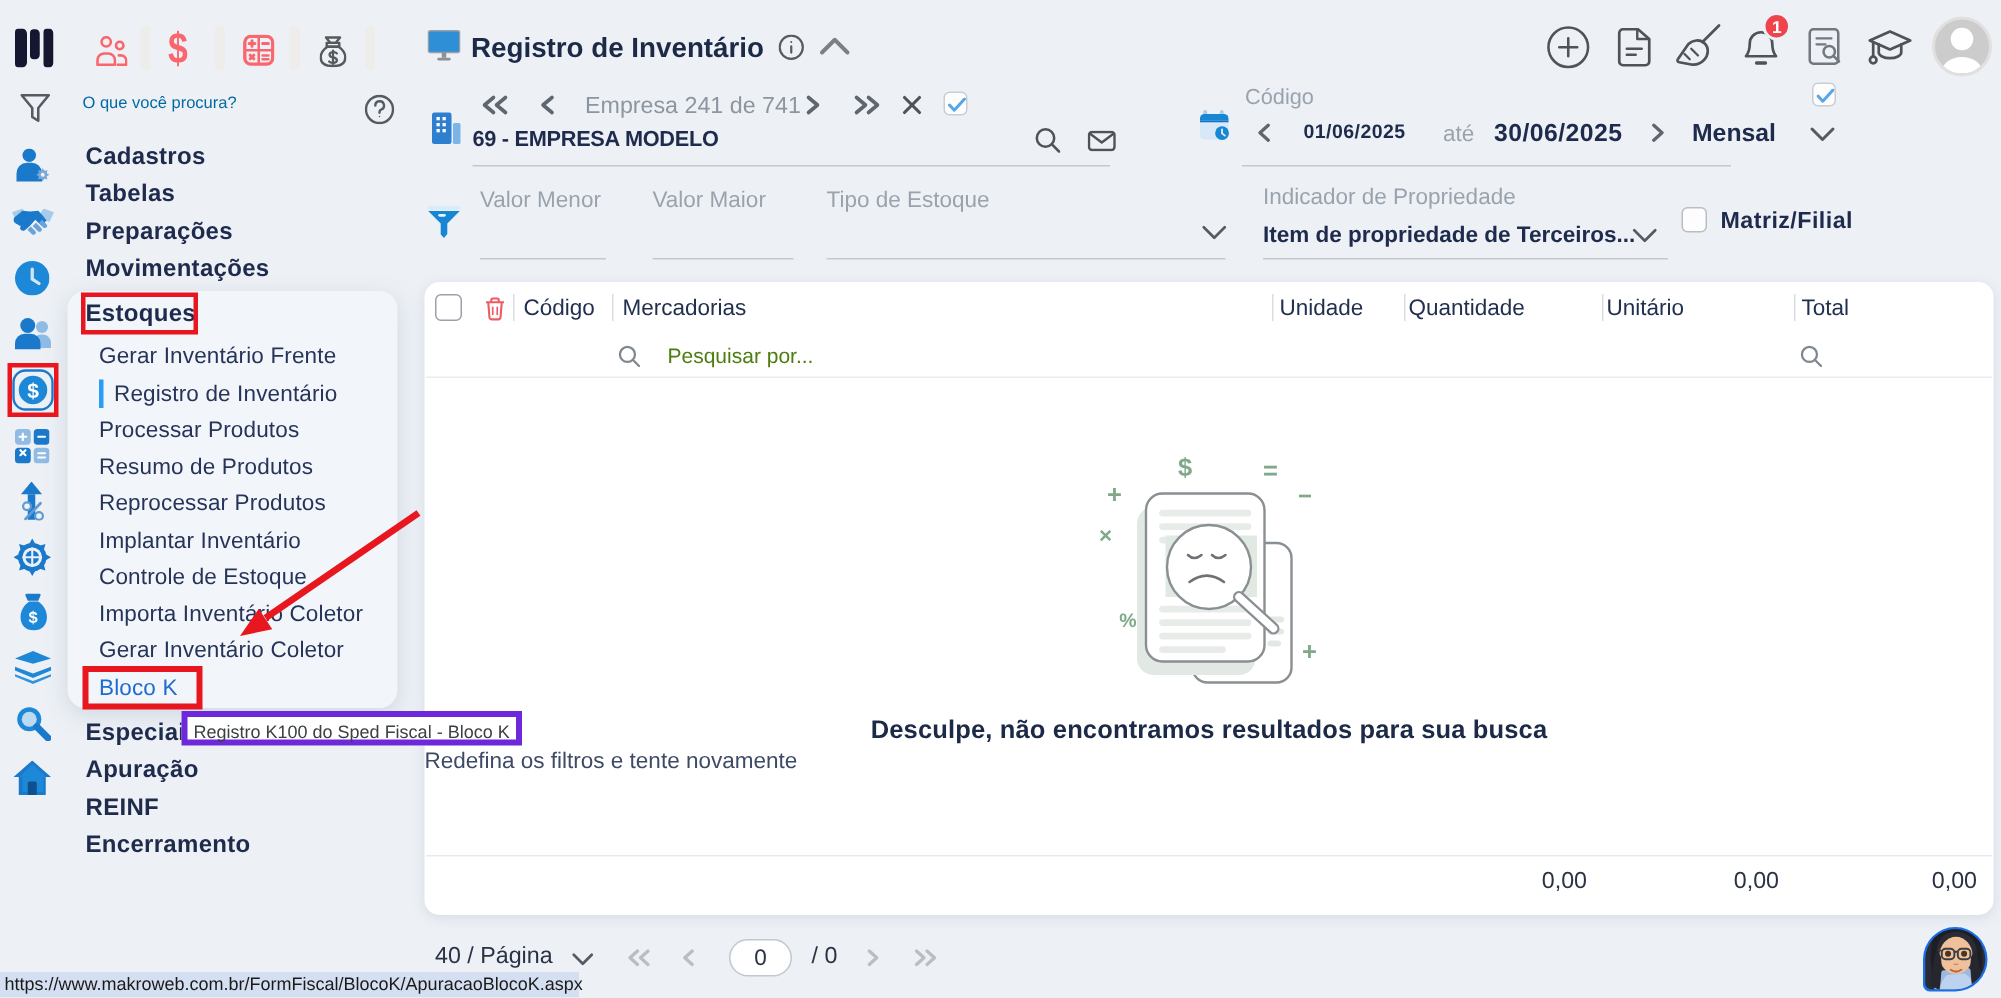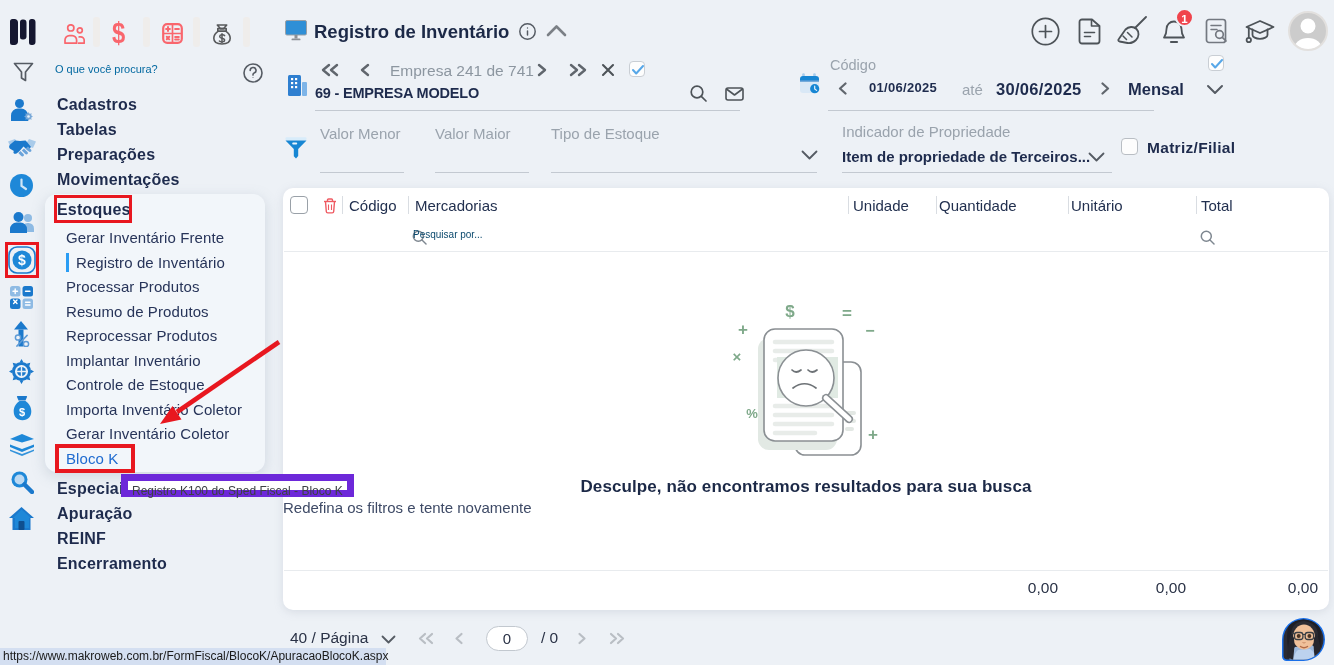--- a/index.html
+++ b/index.html
@@ -195,21 +195,21 @@
 
 <div class="redbox" style="left:5px;top:242px;width:34px;height:36px"></div>
 <div class="redbox" style="left:54px;top:195px;width:78px;height:28px"></div>
 <div class="redbox" style="left:55px;top:444px;width:80px;height:29px;border-width:4px"></div>
 
 <svg class="abs" style="left:150px;top:335px" width="140" height="95" viewBox="0 0 140 95">
   <line x1="129" y1="7" x2="27" y2="77" stroke="#e8171f" stroke-width="4.6"></line>
   <path d="M10 89 L22.5 70.9 L31.5 84.5 z" fill="#e8171f"></path>
 </svg>
 
-<div class="abs" style="left:121px;top:474px;height:23px;background:#fff;border:7px solid #6d28d9;font-size:12px;color:#3c4043;line-height:21px;white-space:nowrap;padding:0 4px;z-index:30">Registro K100 do Sped Fiscal - Bloco K</div>
+<div class="abs" style="left:121px;top:474px;height:23px;background:#fff;border:4px solid #6d28d9;font-size:12px;color:#3c4043;line-height:21px;white-space:nowrap;padding:0 4px;z-index:30">Registro K100 do Sped Fiscal - Bloco K</div>
 
 <svg class="abs" style="left:285px;top:20px" width="22" height="21" viewBox="0 0 22 21">
   <rect x="0.5" y="0.5" width="21" height="14.5" rx="1.5" fill="#2f8fd6" stroke="#9aa0a6"></rect>
   <rect x="9.5" y="15" width="3" height="3.5" fill="#8b9096"></rect>
   <rect x="6.5" y="18.5" width="9" height="1.8" rx="0.9" fill="#8b9096"></rect>
 </svg>
 <div class="abs" style="left:314px;top:21px;font-size:18.5px;font-weight:bold;color:#1c2947;letter-spacing:0px">Registro de Inventário</div>
 <svg class="abs" style="left:519px;top:23px" width="17" height="17" viewBox="0 0 15 15" fill="none" stroke="#555b63" stroke-width="1.3">
   <circle cx="7.5" cy="7.5" r="6.8"></circle>
   <path d="M7.5 7 v3.6" stroke-linecap="round"></path>
@@ -379,21 +379,21 @@
 <div class="colsep" style="left:408px;z-index:5"></div>
 <div class="colsep" style="left:848px;z-index:5"></div>
 <div class="colsep" style="left:936px;z-index:5"></div>
 <div class="colsep" style="left:1068px;z-index:5"></div>
 <div class="colsep" style="left:1196px;z-index:5"></div>
 
 <svg class="abs" style="left:412px;top:230px;z-index:5" width="15" height="15" viewBox="0 0 15 15" fill="none" stroke="#7e8790" stroke-width="1.5" stroke-linecap="round">
   <circle cx="6.3" cy="6.3" r="5"></circle>
     <path d="M10 10 L14 14"></path>
 </svg>
-<div class="abs" style="left:413px;top:229px;font-size:10px;color:#0c4a6e;z-index:5">Pesquisar por...</div>
+<div class="abs" style="left:445px;top:229px;font-size:14px;color:#4d7c0f;z-index:5">Pesquisar por...</div>
 <svg class="abs" style="left:1200px;top:230px;z-index:5" width="15" height="15" viewBox="0 0 15 15" fill="none" stroke="#7e8790" stroke-width="1.5" stroke-linecap="round">
   <circle cx="6.3" cy="6.3" r="5"></circle>
     <path d="M10 10 L14 14"></path>
 </svg>
 <div class="abs" style="left:284px;top:251px;width:1044px;height:1px;background:#e8ebee;z-index:5"></div>
 
 <svg id="empty-ill" class="abs" style="left:725px;top:295px;z-index:5" width="160" height="165" viewBox="0 0 160 165">
 
   <rect x="70" y="67" width="66" height="93" rx="10" fill="#fff" stroke="#8a8f93" stroke-width="1.6"></rect>
   <g stroke="#e3e8e4" stroke-width="4" stroke-linecap="round">

